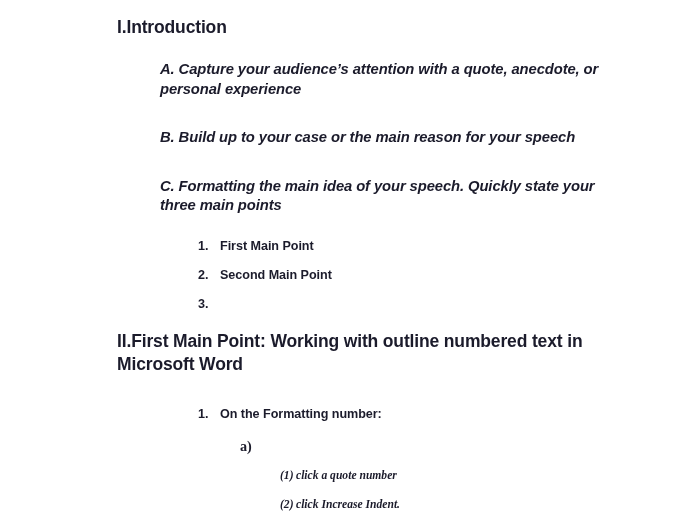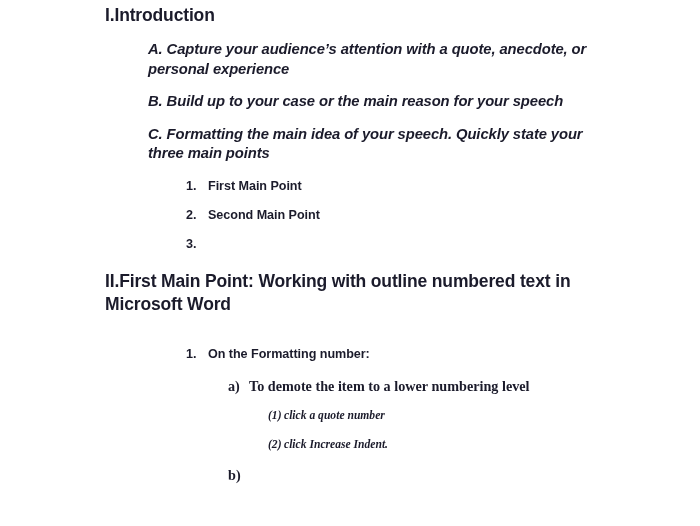--- a/index.html
+++ b/index.html
@@ -16,41 +16,41 @@
     color: #1b1b2b;
     -webkit-font-smoothing: antialiased;
   }
 
   #doc-page {
     position: relative;
     width: 700px;
     height: 526px;
     background: #ffffff;
     box-sizing: border-box;
-    padding: 0;
+    padding: 12px;
   }
 
   
   .lvl-roman {
     margin: 0;
     padding: 0;
     margin-left: 105px;
     margin-right: 95px;
     font-family: "Liberation Sans", sans-serif;
     font-weight: bold;
     font-style: normal;
     font-size: 17.5px;
     line-height: 23px;
     letter-spacing: -0.15px;
     color: #1b1b2b;
   }
 
   
   .lvl-alpha {
-    margin: 0;
+    margin: 8px;
     padding: 0;
     margin-left: 148px;
     margin-right: 88px;
     font-family: "Liberation Sans", sans-serif;
     font-weight: bold;
     font-style: italic;
     font-size: 14.8px;
     line-height: 19.5px;
     letter-spacing: -0.1px;
     color: #1b1b2b;
@@ -180,21 +180,20 @@
 
   <div class="lvl-num">
     <span class="marker">1.</span>
     <span class="label">On the Formatting number:</span>
   </div>
 
   <div class="sp-lower"></div>
 
   <div class="lvl-lower">
     <span class="marker">a)</span>
-    <span class="label">To demote the item to a lower numbering level</span>
   </div>
 
   <div class="sp-paren1"></div>
 
   <div class="lvl-paren">
     <span class="marker">(1)</span>
     <span class="label">click a quote number</span>
   </div>
 
   <div class="sp-paren2"></div>

